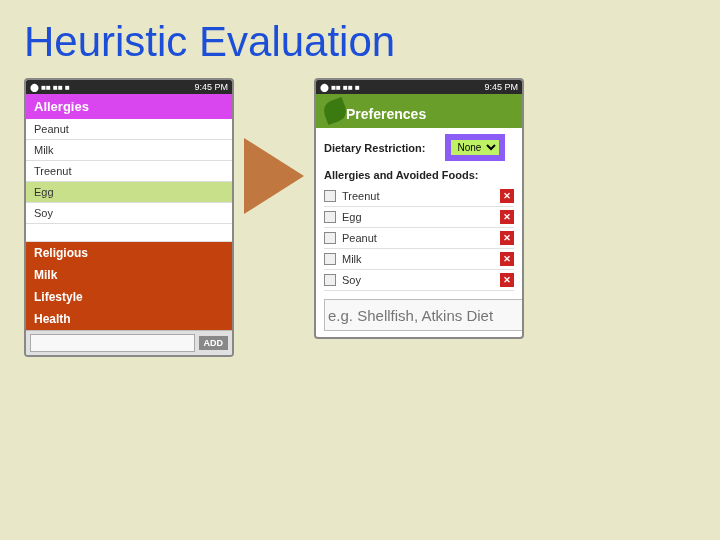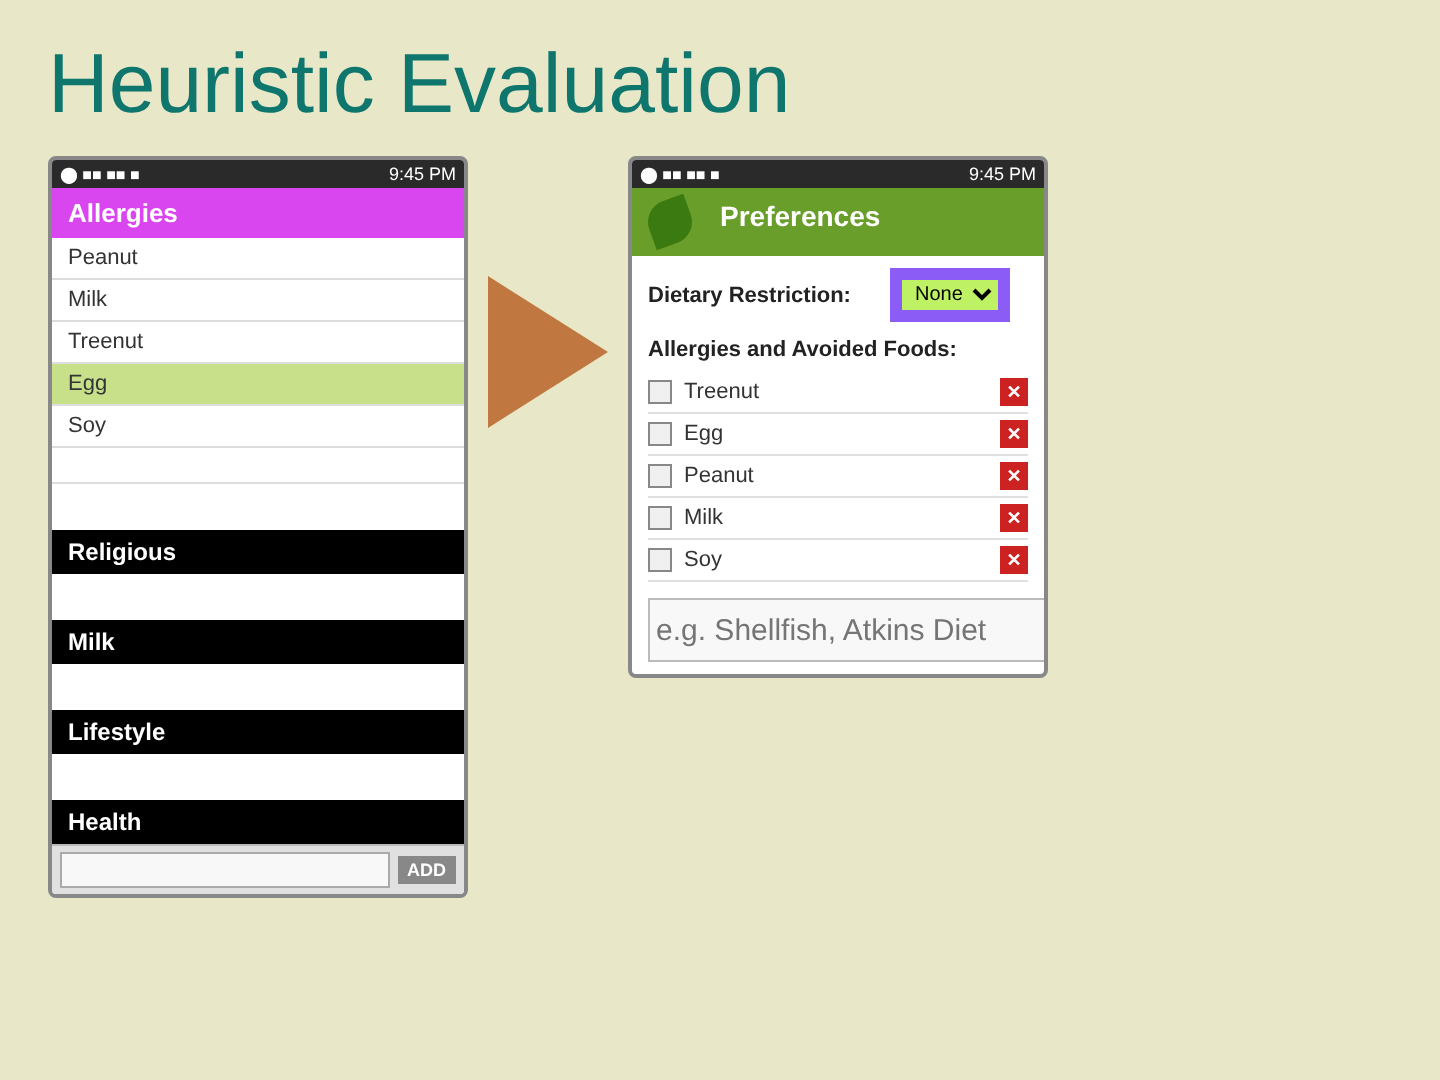--- a/index.html
+++ b/index.html
@@ -18,21 +18,21 @@
       height: 540px;
       background: #e8e8c8;
       position: relative;
       padding: 18px 24px;
     }
 
     
     .slide-title {
       font-size: 42px;
       font-weight: normal;
-      color: #0f766e;
+      color: #1d4ed8;
       margin-bottom: 12px;
       font-family: 'Arial', sans-serif;
     }
 
     
     .slide-footer {
       position: absolute;
       bottom: 18px;
       left: 24px;
       font-size: 22px;
@@ -111,26 +111,25 @@
       font-size: 11px;
       color: #333;
       background: #fff;
     }
 
     .phone1-list-item.highlighted {
       background: #c8e08a;
     }
 
     .phone1-section-header {
-      background: #000000;
+      background: #c2410c;
       color: #fff;
       font-weight: bold;
       font-size: 12px;
       padding: 4px 8px;
-      margin-top: 23px;
     }
 
     .phone1-add-bar {
       display: flex;
       align-items: center;
       gap: 4px;
       padding: 3px 4px;
       background: #e0e0e0;
       border-top: 1px solid #bbb;
     }
@@ -154,22 +153,22 @@
     }
 
     
     .phone2-header {
       background: #6a9e2a;
       color: #fff;
       font-weight: bold;
       font-size: 14px;
       padding: 6px 8px;
       display: flex;
-      align-items: flex-start;
-      gap: 14px;
+      align-items: flex-end;
+      gap: 0;
     }
 
     .phone2-body {
       padding: 6px 8px;
     }
 
     .dietary-row {
       display: flex;
       align-items: center;
       gap: 20px;

